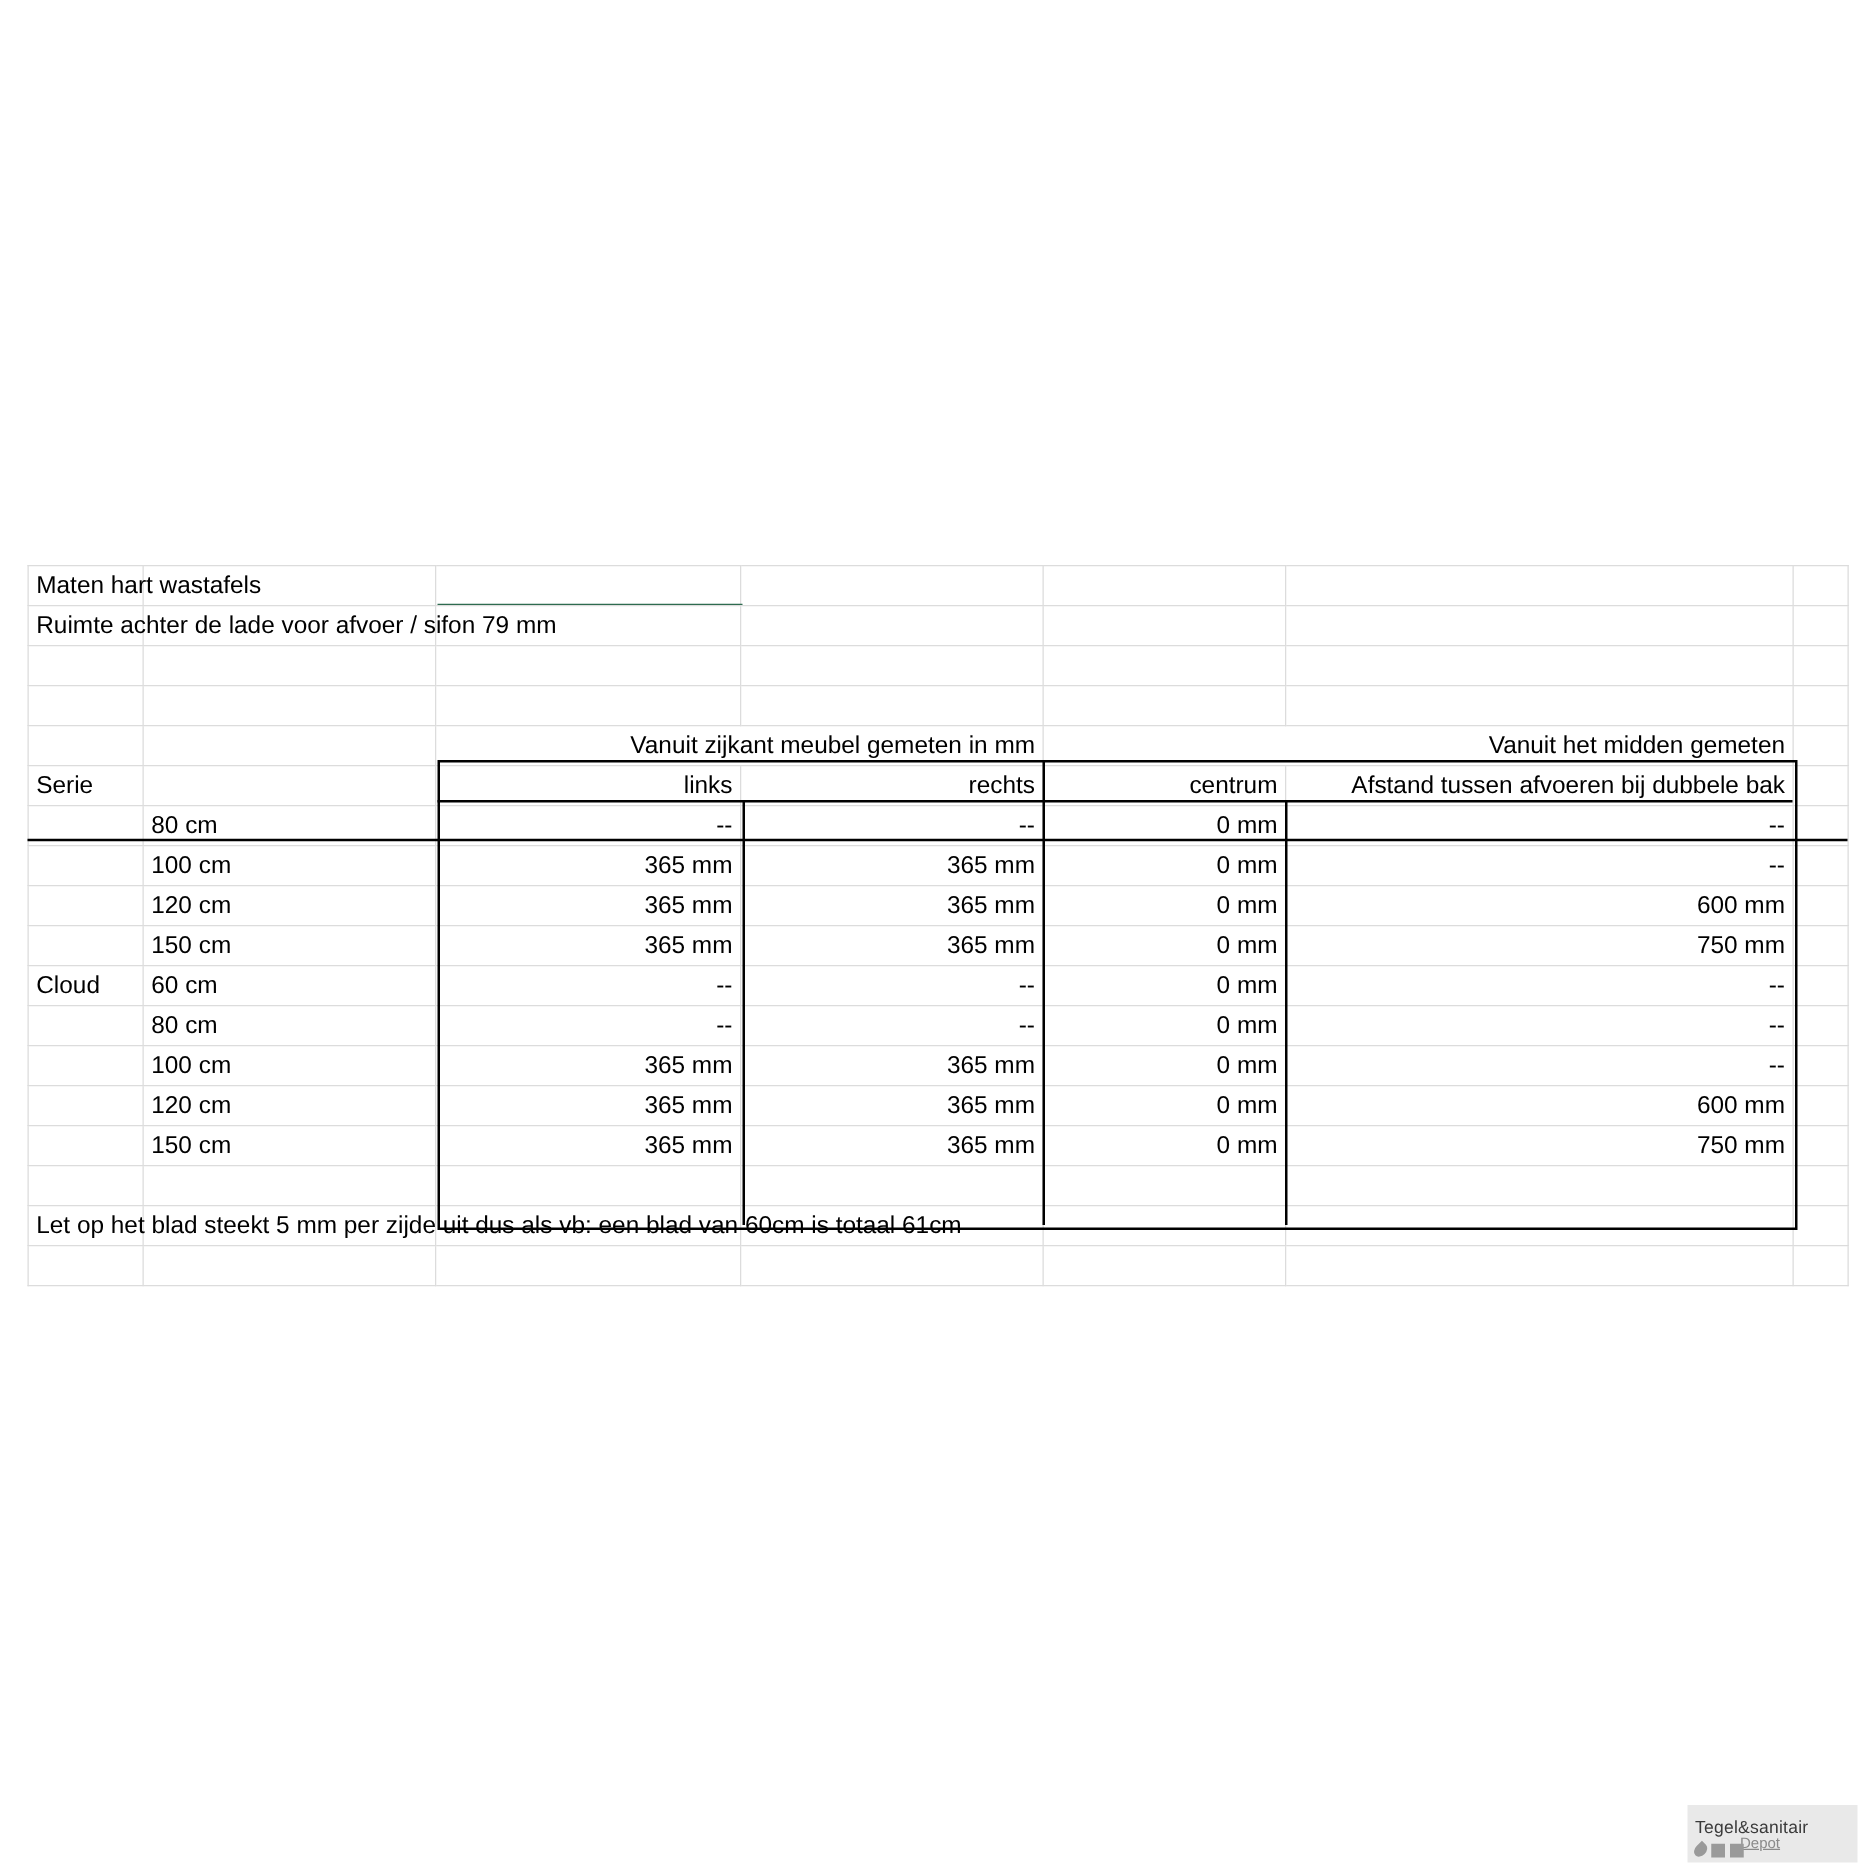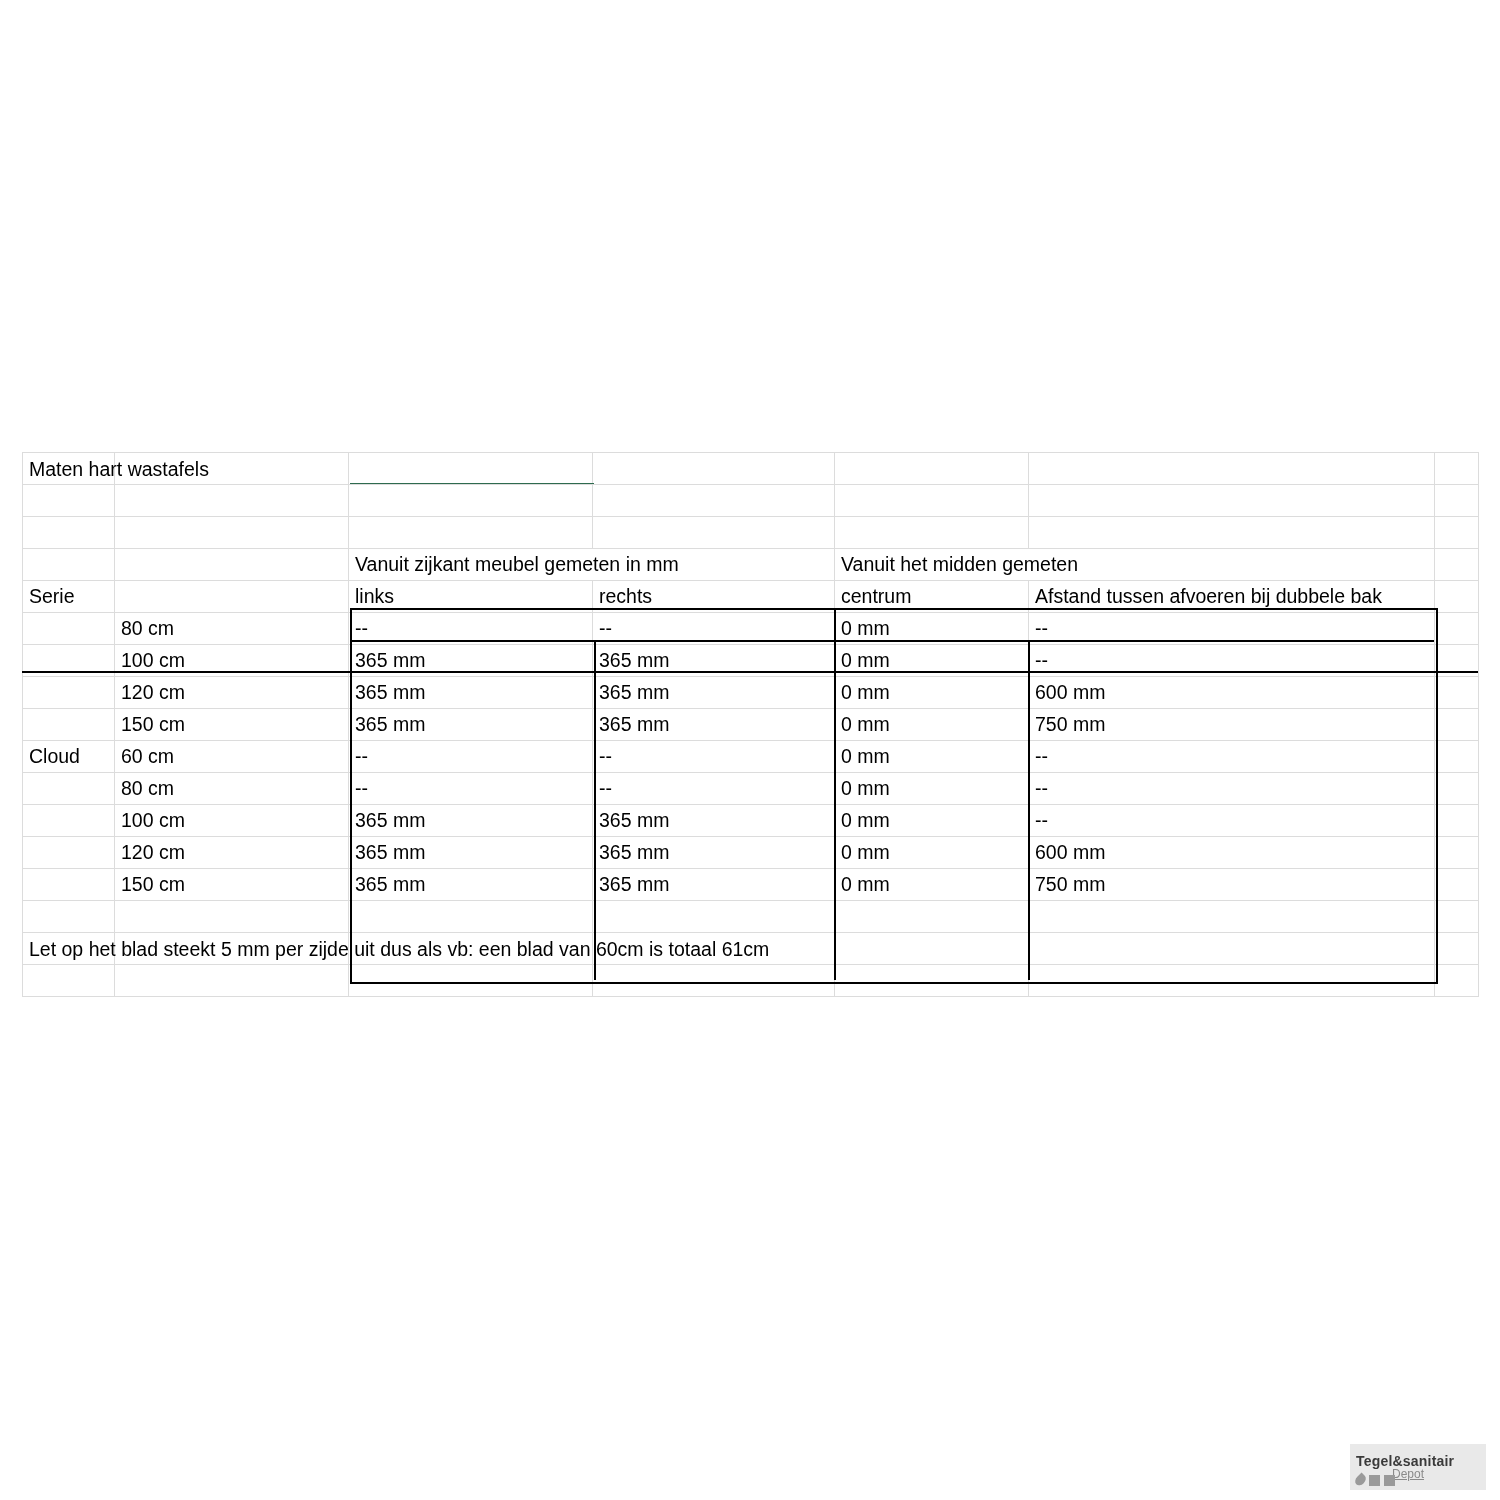--- a/index.html
+++ b/index.html
@@ -39,21 +39,21 @@
     overflow: visible;
   }
   .c0 { width: 92px; }
   .c1 { width: 234px; }
   .c2 { width: 244px; }
   .c3 { width: 242px; }
   .c4 { width: 194px; }
   .c5 { width: 406px; }
   .c6 { width: 44px; }
 
-  .center { text-align: left; }
+  .center { text-align: right; }
   .left { text-align: left; }
 
   
   .overflow-text {
     position: relative;
   }
   .overflow-text span {
     position: absolute;
     left: 6px;
     top: 50%;
@@ -104,21 +104,21 @@
     height: 46px;
     background: #e9e9e9;
     display: flex;
     flex-direction: column;
     justify-content: center;
     padding-left: 6px;
     box-sizing: border-box;
   }
   #logo .brand {
     font-size: 14px;
-    font-weight: bold;
+    font-weight: normal;
     color: #3a3a3a;
     letter-spacing: .2px;
   }
   #logo .sub {
     font-size: 12px;
     color: #8a8a8a;
     margin-left: 36px;
     margin-top: -2px;
     text-decoration: underline;
   }
@@ -166,20 +166,31 @@
         </td>
         <td></td>
         <td></td>
         <td></td>
         <td></td>
         <td></td>
         <td></td>
       </tr>
 
 
+      <tr>
+        <td class="overflow-text left">
+          <span>Ruimte achter de lade voor afvoer / sifon 79 mm</span>
+        </td>
+        <td></td>
+        <td></td>
+        <td></td>
+        <td></td>
+        <td></td>
+        <td></td>
+      </tr>
 
       <tr>
         <td></td>
         <td></td>
         <td></td>
         <td></td>
         <td></td>
         <td></td>
         <td></td>
       </tr>

